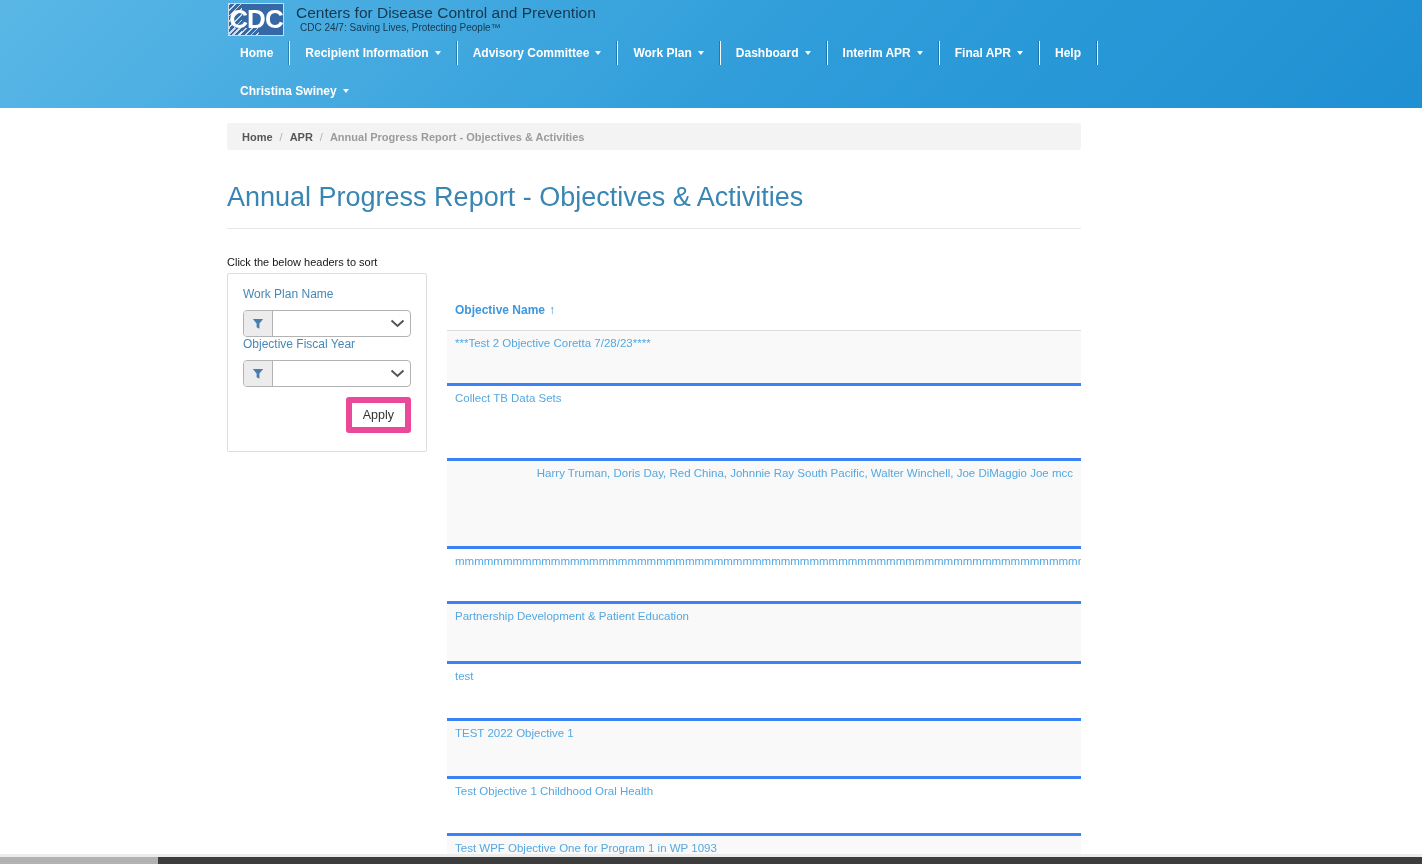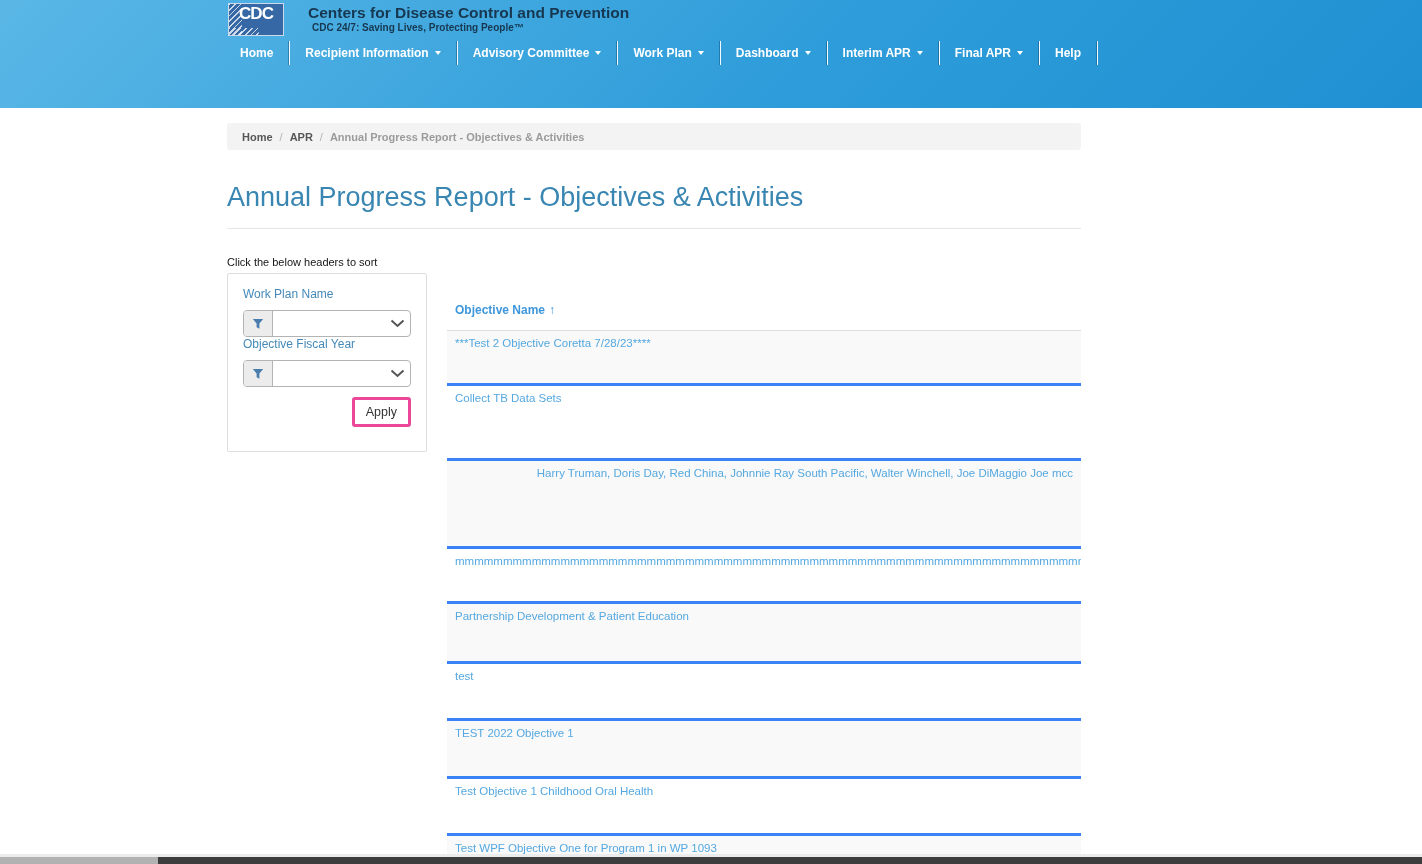--- a/index.html
+++ b/index.html
@@ -4,29 +4,29 @@
 <style>
   * { margin:0; padding:0; box-sizing:border-box; }
   html,body { width:1422px; height:864px; overflow:hidden; background:#fff;
               font-family:"Liberation Sans", sans-serif; }
   body { position:relative; }
 
   
   .site-header { height:108px; background:linear-gradient(135deg,#5ab7e6 0%,#2f9dda 55%,#1f90d2 100%); }
   .brand-row { padding:3px 0 0 228px; display:flex; align-items:flex-start; height:40px; }
   .logo-box { width:56px; height:33px; background:#3568a4; border:1px solid rgba(255,255,255,.75);
-              color:#fff; font-weight:bold; font-size:17px; letter-spacing:-1px;
-              display:flex; align-items:flex-start; justify-content:center;
+              color:#fff; font-weight:bold; font-size:26px; letter-spacing:-1px;
+              display:flex; align-items:center; justify-content:center;
               background-image:
                 repeating-linear-gradient(135deg, rgba(255,255,255,.75) 0 1px, transparent 1px 4px),
                 repeating-linear-gradient(135deg, rgba(255,255,255,.75) 0 1px, transparent 1px 4px);
               background-size:13px 100%, 55% 7px;
               background-position:left top, left bottom;
               background-repeat:no-repeat, no-repeat; }
-  .brand-text { margin-left:24px; color:#16374f;font-weight:bold; }
+  .brand-text { margin-left:12px; color:#16374f; }
   .brand-name { font-size:15.5px; line-height:19px; }
   .brand-tagline { font-size:10px; line-height:12px; margin-left:4px; }
 
   .nav-row { height:26px; display:flex; align-items:center; padding-left:240px; }
   .nav-row.user { margin-top:12px; }
   .nav-link { color:#fff; font-size:12px; font-weight:bold; text-decoration:none;
               padding:0 15px; display:flex; align-items:center; white-space:nowrap; cursor:pointer; }
   .nav-link:first-child { padding-left:0; }
   .caret { display:inline-block; margin-left:6px; width:0; height:0;
            border-left:3.5px solid transparent; border-right:3.5px solid transparent;
@@ -57,21 +57,21 @@
   .igroup { margin-top:9px; height:27px; display:flex; border:1px solid #b3b3b3;
             border-radius:4px; background:#fff; overflow:hidden; cursor:pointer; }
   .iaddon { width:29px; background:#ececec; border-right:1px solid #b3b3b3;
             display:flex; align-items:center; justify-content:center; flex:none; }
   .ivalue { flex:1; font-size:12px; color:#333; padding:5px 6px; }
   .ichevron { width:26px; display:flex; align-items:center; justify-content:center; flex:none; }
   .filter-label + .igroup { margin-top:9px; }
   .filter-label.second { }
   .apply-row { margin-top:10px; text-align:right; }
   .apply-btn { font-family:"Liberation Sans",sans-serif; font-size:12.5px; color:#333;
-               background:#fff; border:3px solid #ec4899; border-radius:3px;
+               background:#fff; border:6px solid #ec4899; border-radius:3px;
                padding:5px 11px; cursor:pointer; }
 
   
   .objectives { flex:1; margin-left:20px; margin-top:28px; min-width:0; }
   .obj-header { height:30px; padding:2px 8px 0 8px; border-bottom:1px solid #dcdcdc;
                 font-size:12px; font-weight:bold; color:#3e97dc; cursor:pointer; }
   .obj-header .arrow { margin-left:4px; }
   .obj-row { padding:6px 8px; border-bottom:3px solid #3b82f6; overflow:hidden;
              font-size:11.5px; color:#55a8e0; cursor:pointer; }
   .obj-rows .obj-row:nth-child(odd) { background:#f9f9f9; }
@@ -138,20 +138,26 @@
         <span>Final APR</span>
         <span class="caret"></span>
       </a>
     <span class="navsep"></span>
     <a class="nav-link">
         <span>Help</span>
       </a>
     <span class="navsep"></span>
   </nav>
 
+  <nav class="nav-row user">
+    <a class="nav-link">
+        <span>Christina Swiney</span>
+        <span class="caret"></span>
+      </a>
+  </nav>
 </header>
 
 <div class="page">
 
   <div class="breadcrumb">
     <span class="crumb">Home</span>
     <span class="sep">/</span>
     <span class="crumb">APR</span>
     <span class="sep">/</span>
     <span class="current">Annual Progress Report - Objectives &amp; Activities</span>

